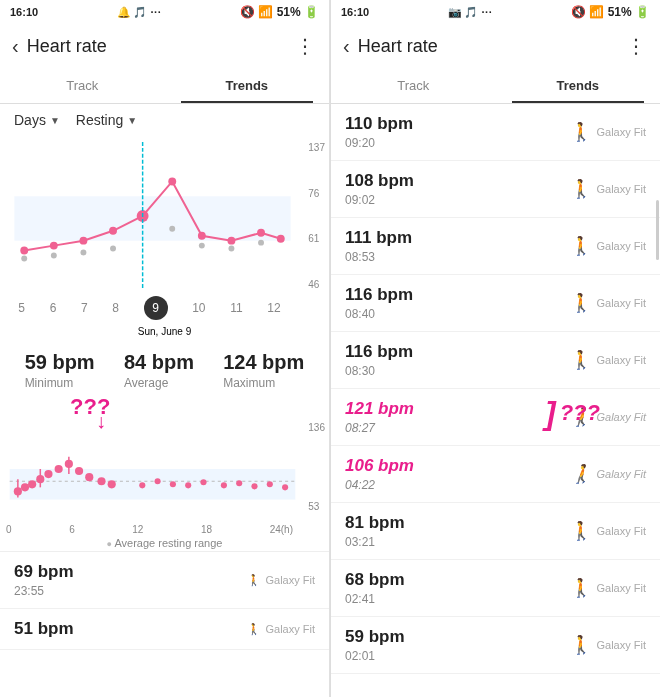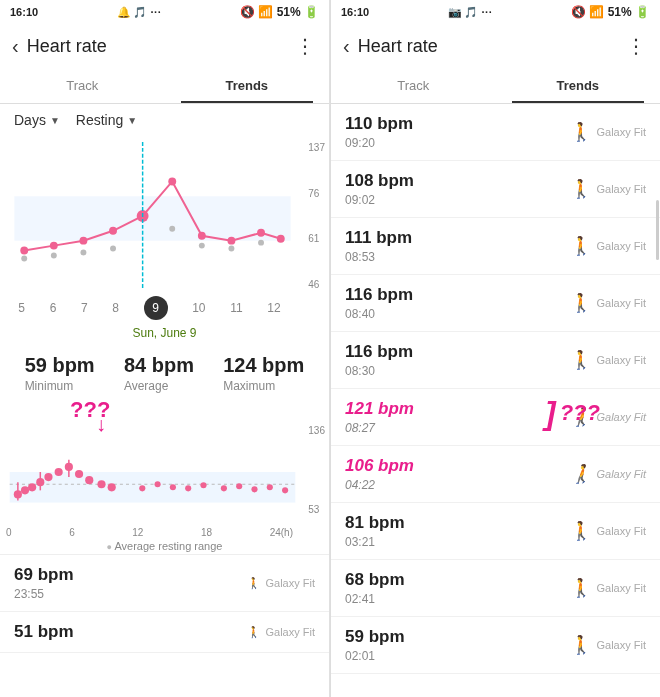--- a/index.html
+++ b/index.html
@@ -131,22 +131,22 @@
       font-size: 10px;
       color: #888;
     }
     .chart-svg {
       width: 100%;
       height: 100%;
     }
 
     .date-label {
       text-align: center;
-      font-size: 12px;
-      color: #4d7c0f;
+      font-size: 10px;
+      color: #000000;
       padding: 6px 0;
     }
 
     
     .stats-row {
       display: flex;
       justify-content: space-around;
       padding: 8px 10px;
     }
     .stat-item { text-align: left; }

